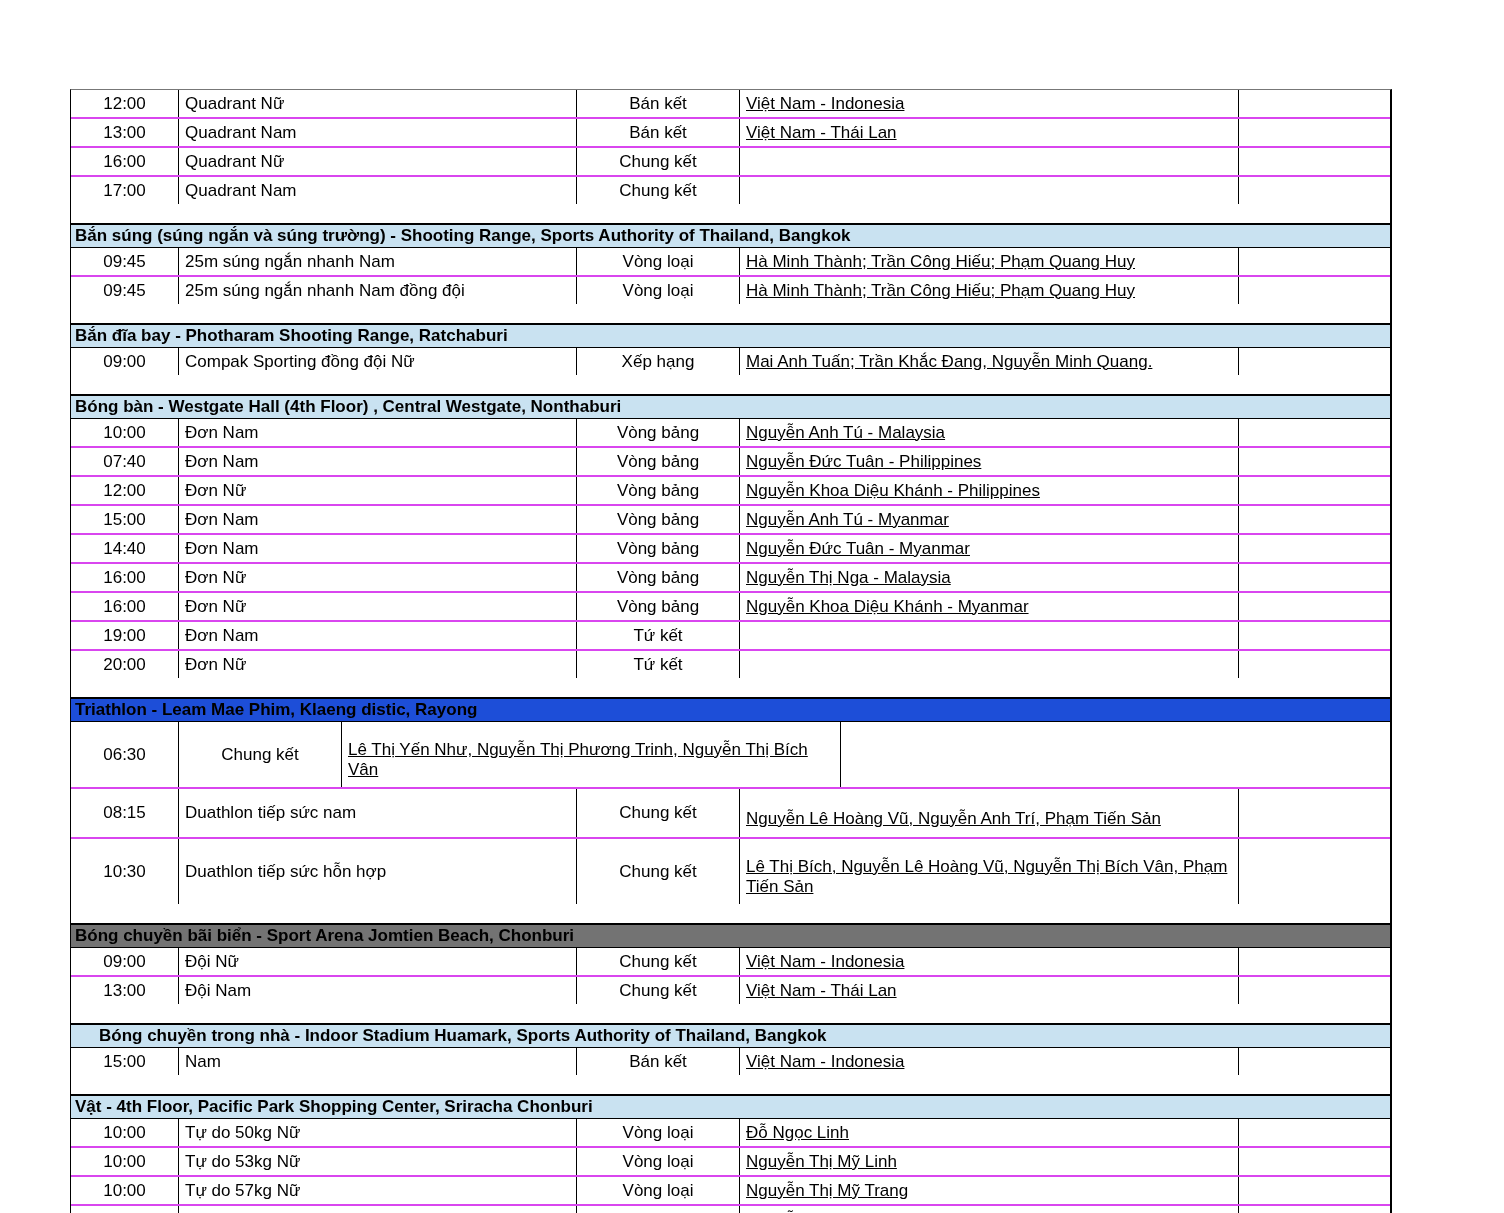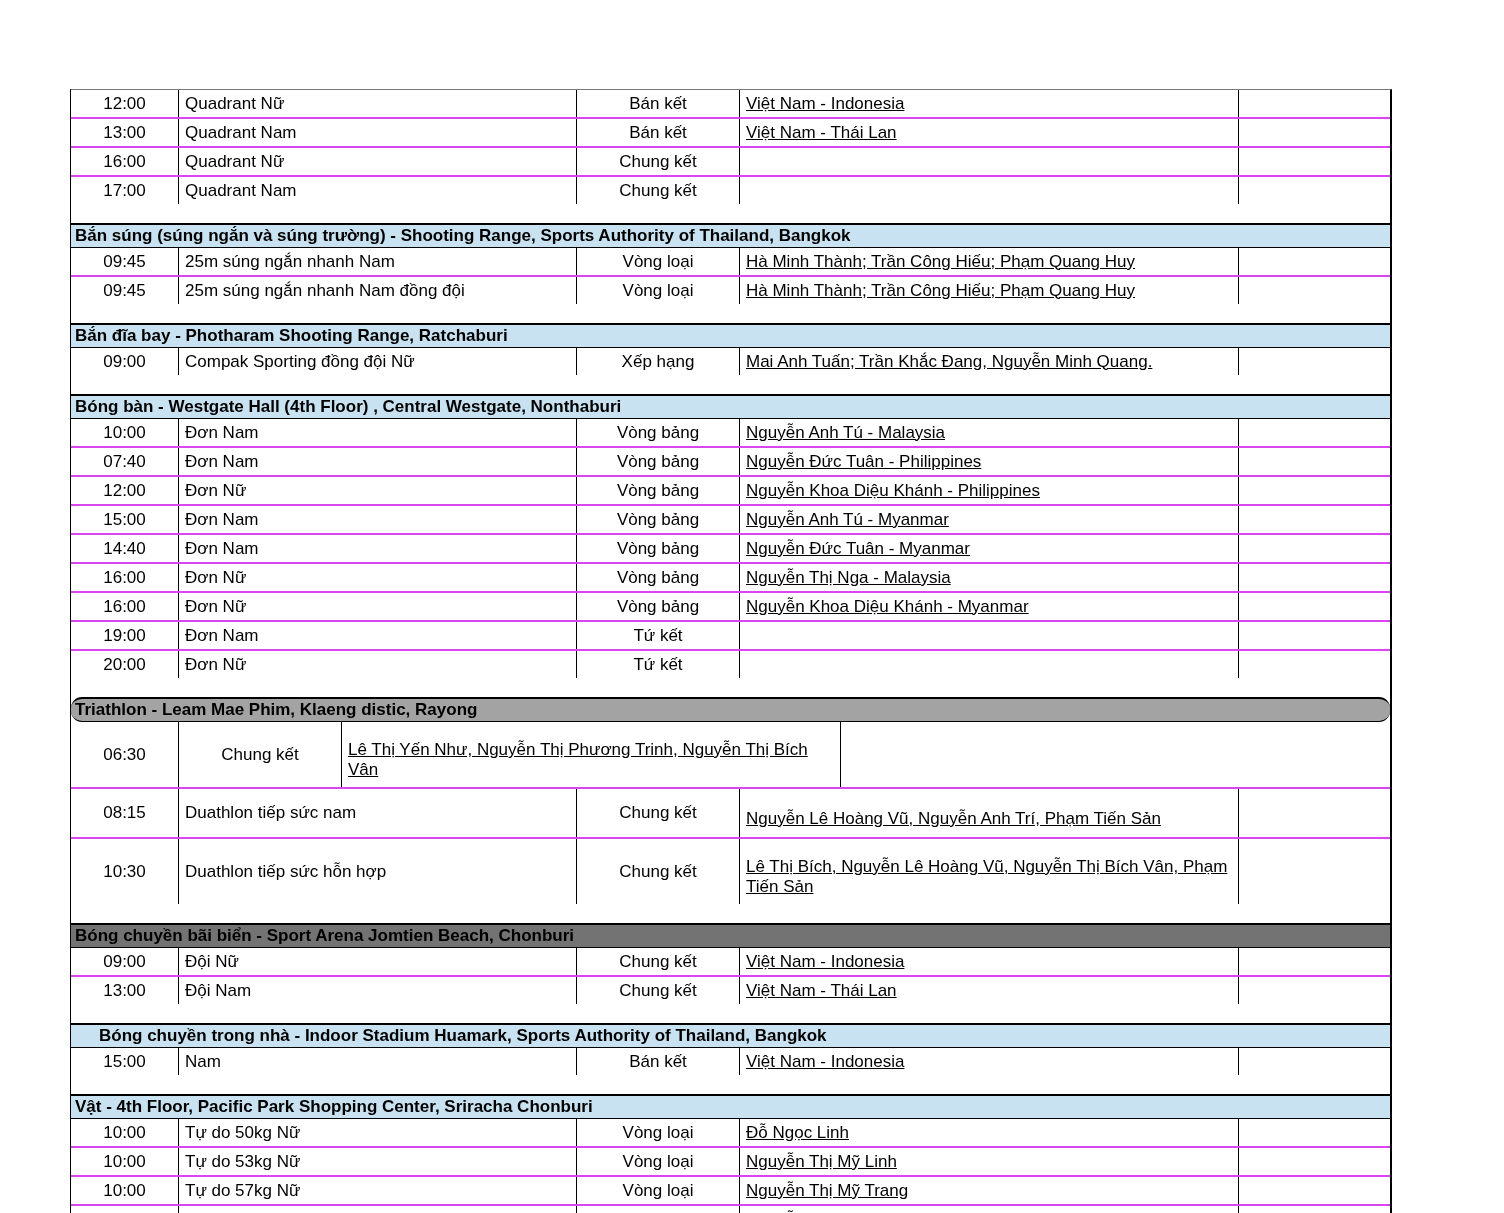--- a/index.html
+++ b/index.html
@@ -147,21 +147,21 @@
       <div class="cell c-part"></div>
       <div class="cell c-note"></div>
     </div>
     <div class="row grid">
       <div class="cell c-time">20:00</div>
       <div class="cell c-event">Đơn Nữ</div>
       <div class="cell c-round">Tứ kết</div>
       <div class="cell c-part"></div>
       <div class="cell c-note"></div>
     </div>
-    <div class="section-header" style="background: #a3a3a3; border-radius: 11px;">Triathlon - Leam Mae Phim, Klaeng distic, Rayong</div>
+    <div class="section-header" style="background: #1d4ed8;">Triathlon - Leam Mae Phim, Klaeng distic, Rayong</div>
     <div class="row tall">
       <div class="cell c-time">06:30</div>
       <div class="cell c-round">Chung kết</div>
       <div class="cell c-part">Lê Thị Yến Như, Nguyễn Thị Phương Trinh, Nguyễn Thị Bích Vân</div>
       <div class="cell c-note"></div>
     </div>
     <div class="row grid tall">
       <div class="cell c-time">08:15</div>
       <div class="cell c-event">Duathlon tiếp sức nam</div>
       <div class="cell c-round">Chung kết</div>

